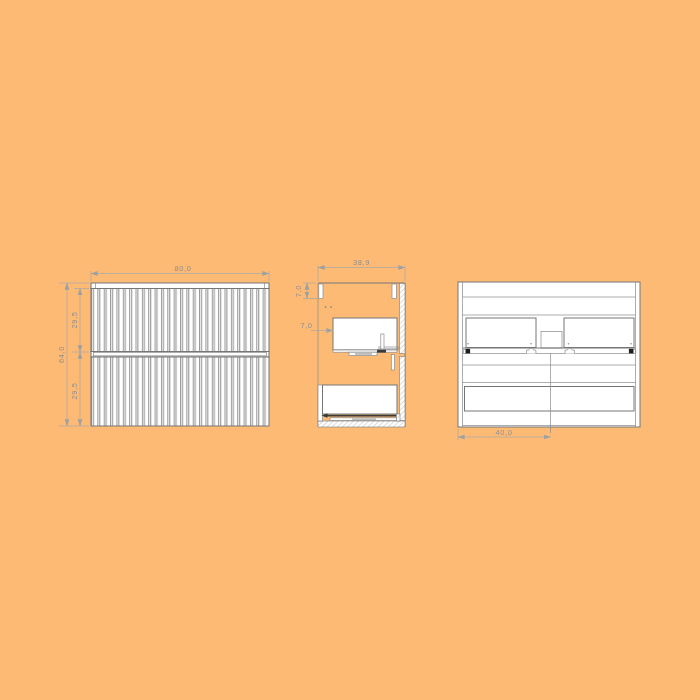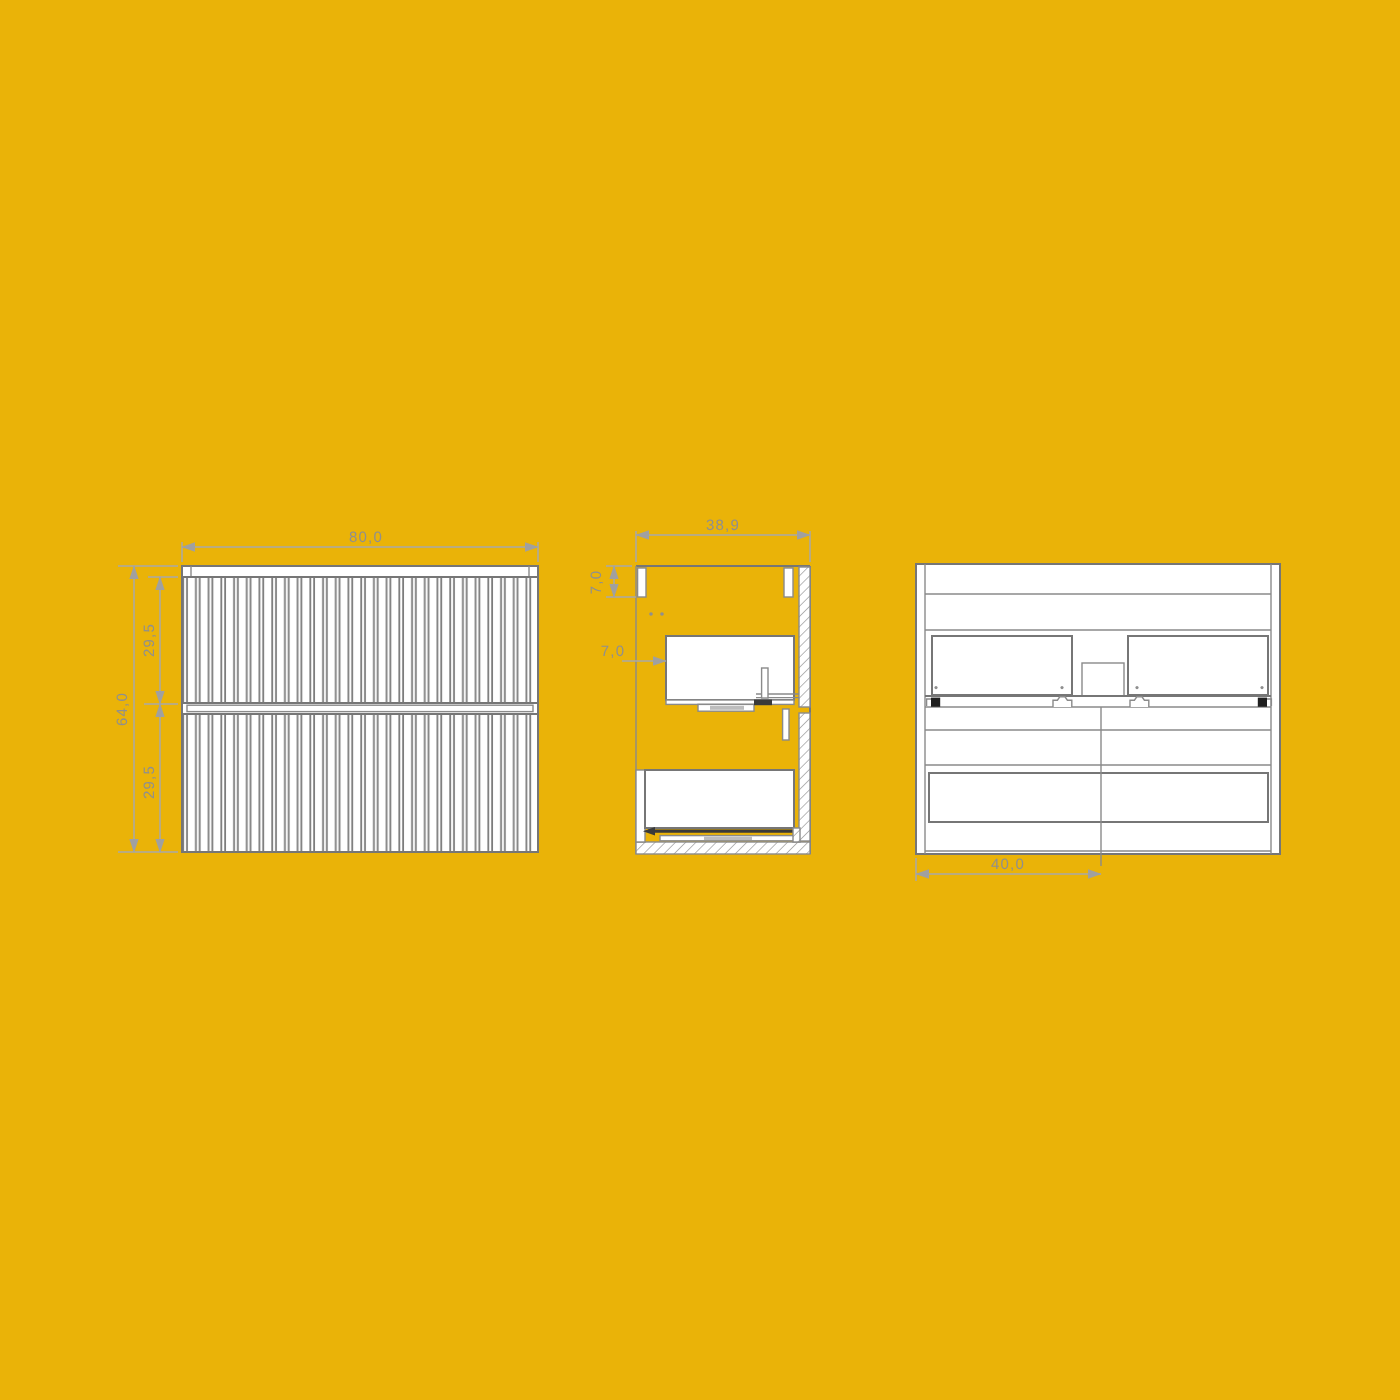--- a/index.html
+++ b/index.html
@@ -1,17 +1,17 @@
 <!DOCTYPE html>
 <html><head>
 <meta charset="utf-8">
 <style>
   html,body{margin:0;padding:0;background:#ffffff;}
   body{width:700px;height:700px;overflow:hidden;}
-  #stage{width:700px;height:700px;position:relative;background:#eab308;}
+  #stage{width:700px;height:700px;position:relative;background:#fdba74;}
   svg{display:block;}
   .dimtxt{font-family:"Liberation Sans",sans-serif;font-size:7.5px;fill:#8f8f8f;letter-spacing:0.6px;}
   .ln{stroke:#767676;stroke-width:1;fill:none;}
   .lnF{stroke:#767676;stroke-width:1;fill:#ffffff;}
   .lnT{stroke:#8a8a8a;stroke-width:0.7;fill:none;}
   .lnTF{stroke:#8a8a8a;stroke-width:0.7;fill:#ffffff;}
   .dim{stroke:#a8a8a8;stroke-width:0.75;fill:none;}
   .dark{fill:#3a3a3a;stroke:none;}
   .blk{fill:#1f1f1f;stroke:none;}
   .dot{fill:#8f8f8f;stroke:none;}

